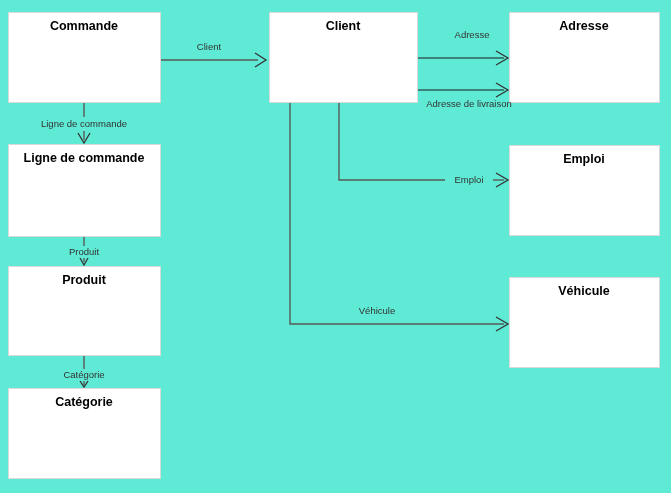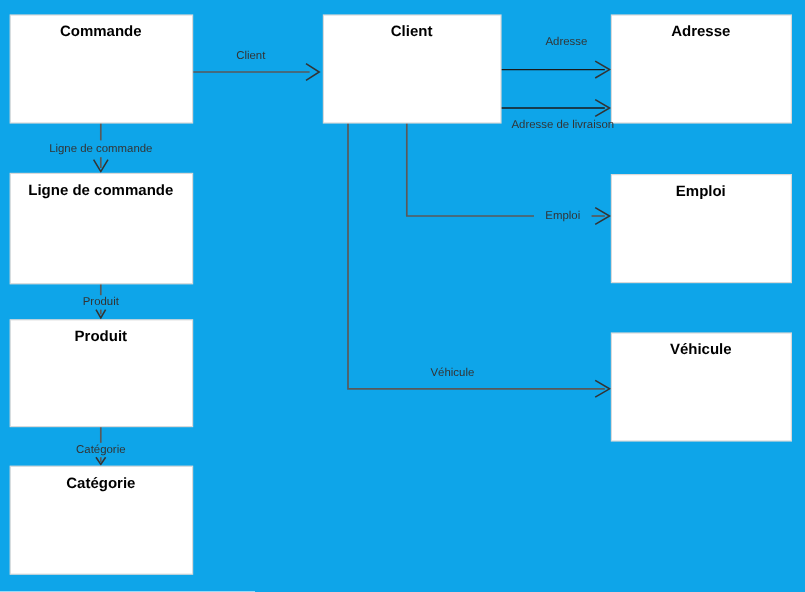--- a/index.html
+++ b/index.html
@@ -10,21 +10,21 @@
   body {
     width: 671px;
     height: 493px;
     font-family: "Liberation Sans", sans-serif;
     overflow: hidden;
   }
   #diagram-root {
     position: relative;
     width: 671px;
     height: 493px;
-    background: #0ea5e9;
+    background: #5eead4;
   }
   svg#diagram-svg {
     position: absolute;
     top: 0;
     left: 0;
     width: 671px;
     height: 493px;
     display: block;
   }
   .entity-box {

